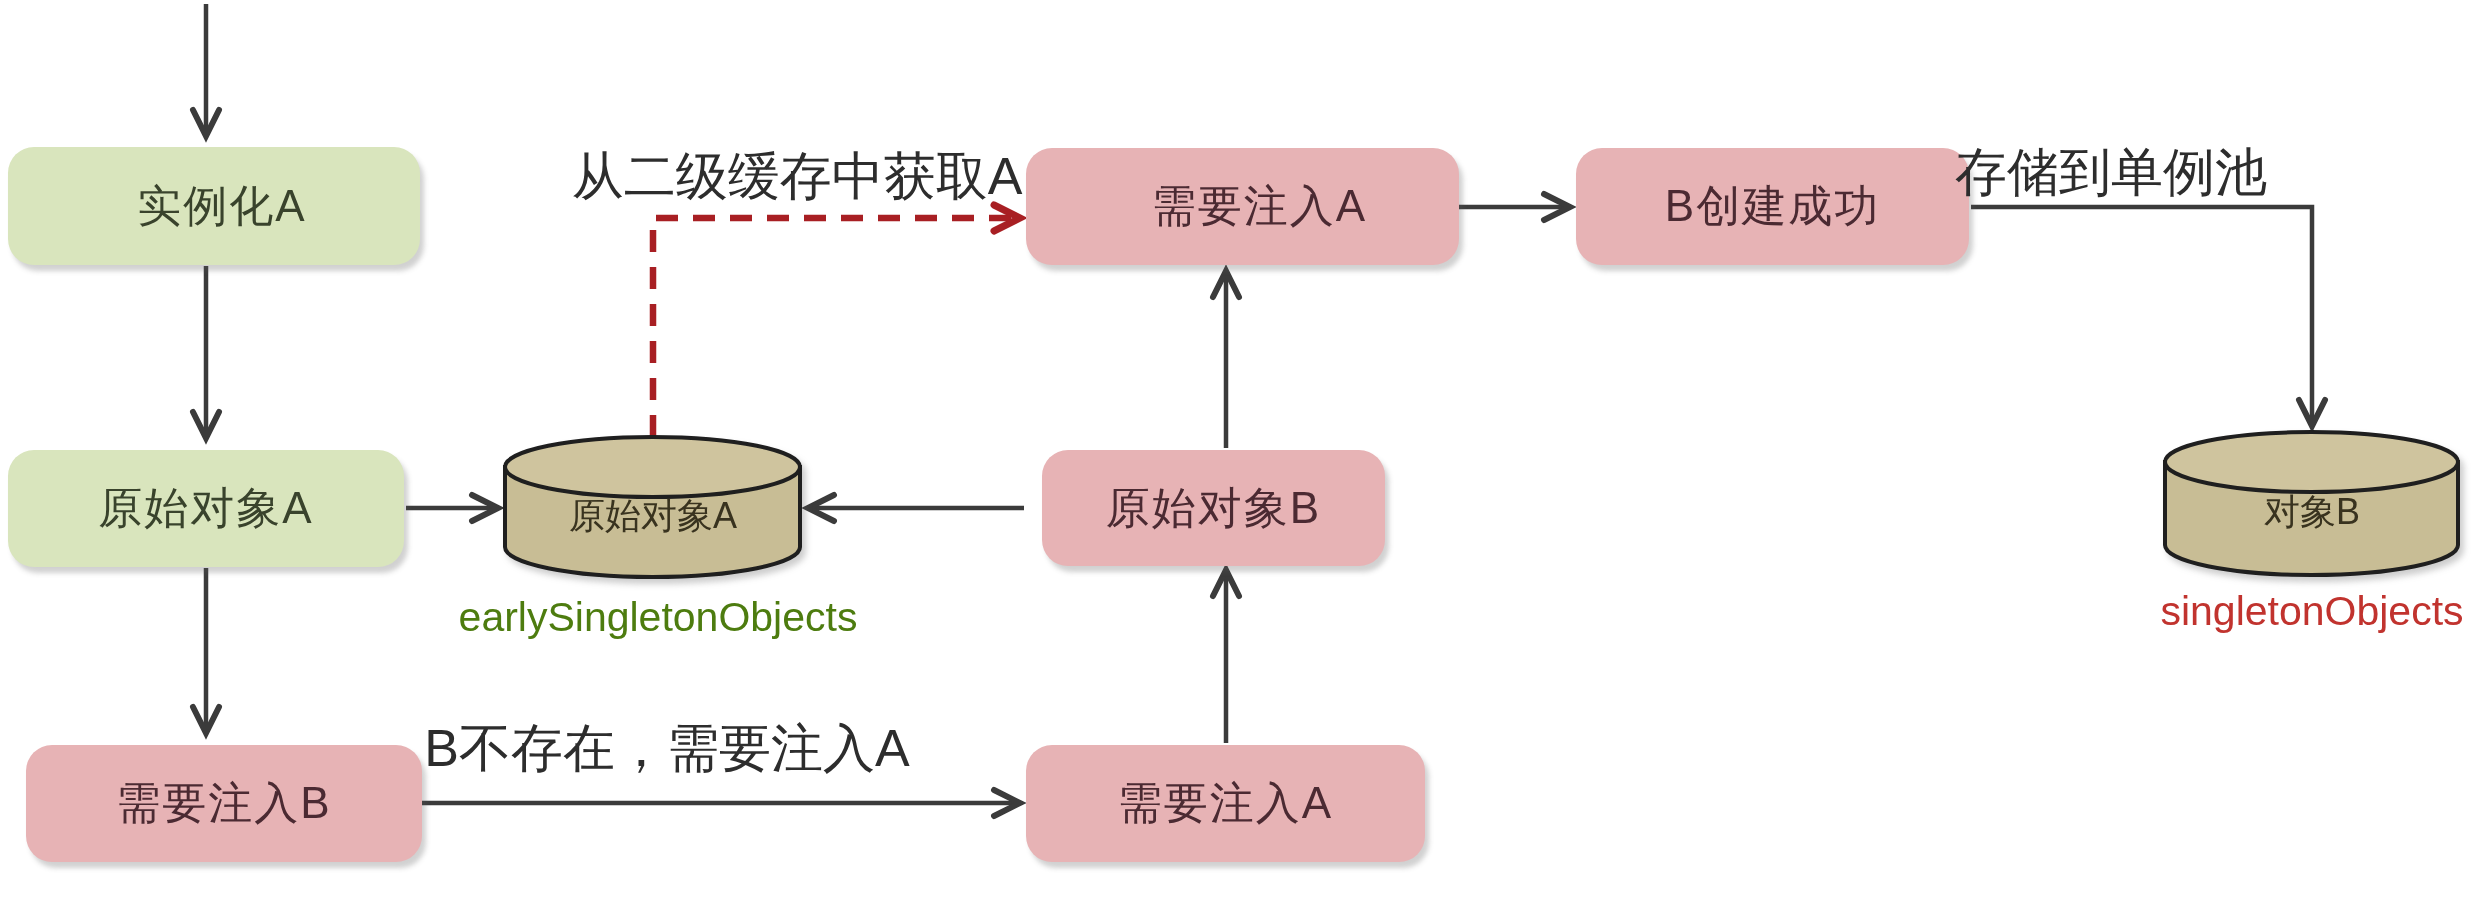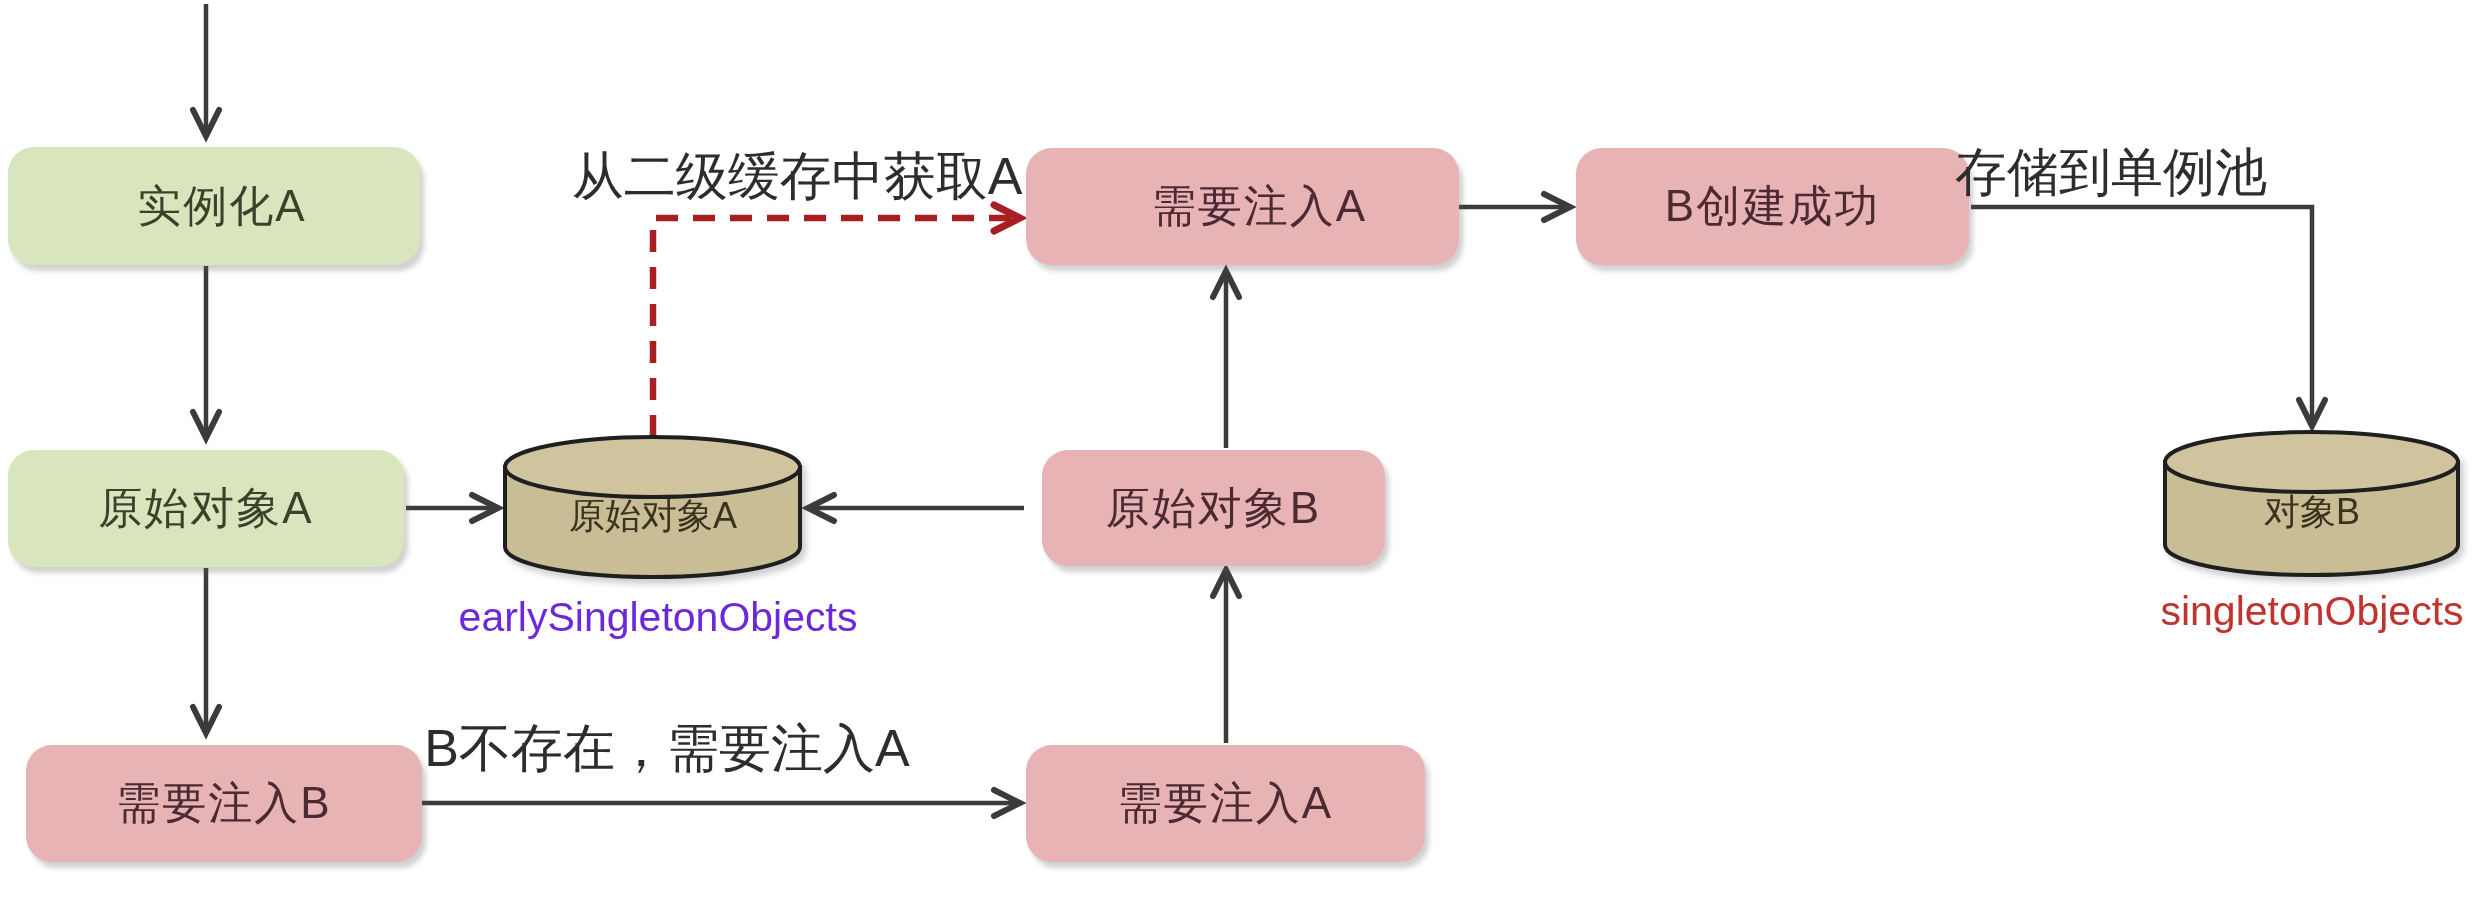--- a/index.html
+++ b/index.html
@@ -20,21 +20,21 @@
     position:absolute; font-size:52px; color:#2d2d2d;
     text-align:center; white-space:nowrap;
   }
   .cyl-text {
     position:absolute; text-align:center; font-size:36px; color:#39331f;
     white-space:nowrap;
   }
   .caption {
     position:absolute; text-align:center; font-size:41px; white-space:nowrap;
   }
-  .caption-early { color:#6d28d9; }
+  .caption-early { color:#4d7c0f; }
   .caption-singleton { color:#c1332e; }
 </style>
 </head>
 <body>
 
 <div class="canvas">
 
   <svg class="edges-svg" viewBox="0 0 2485 901" xmlns="http://www.w3.org/2000/svg">
     <defs>
       <marker id="arrowDark" viewBox="0 0 40 40" refX="28" refY="20" markerWidth="40" markerHeight="40" markerUnits="userSpaceOnUse" orient="auto">

